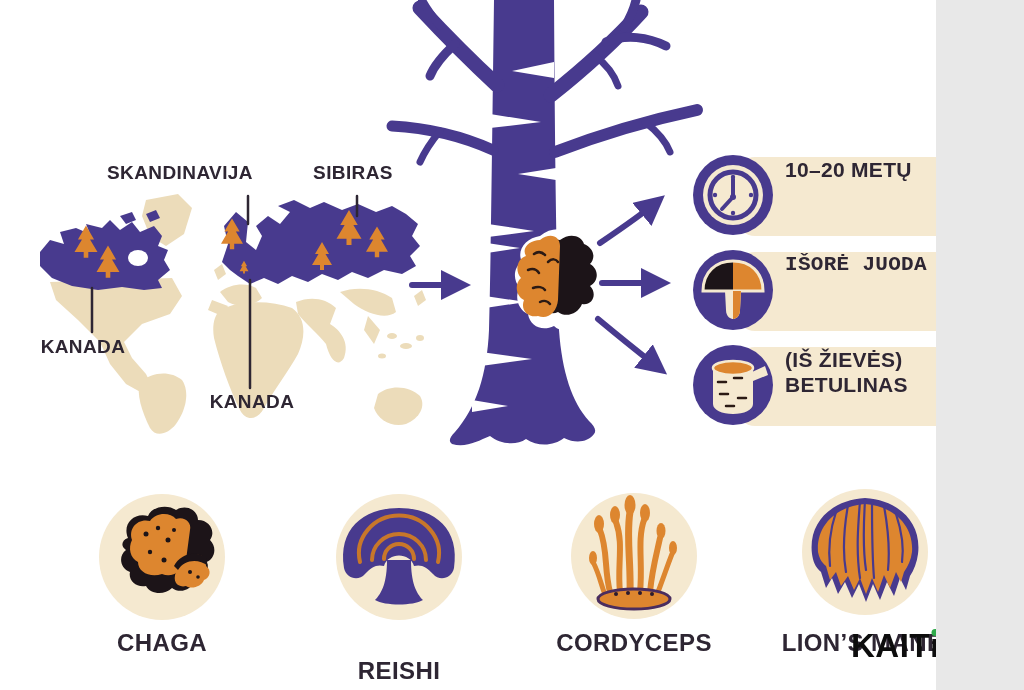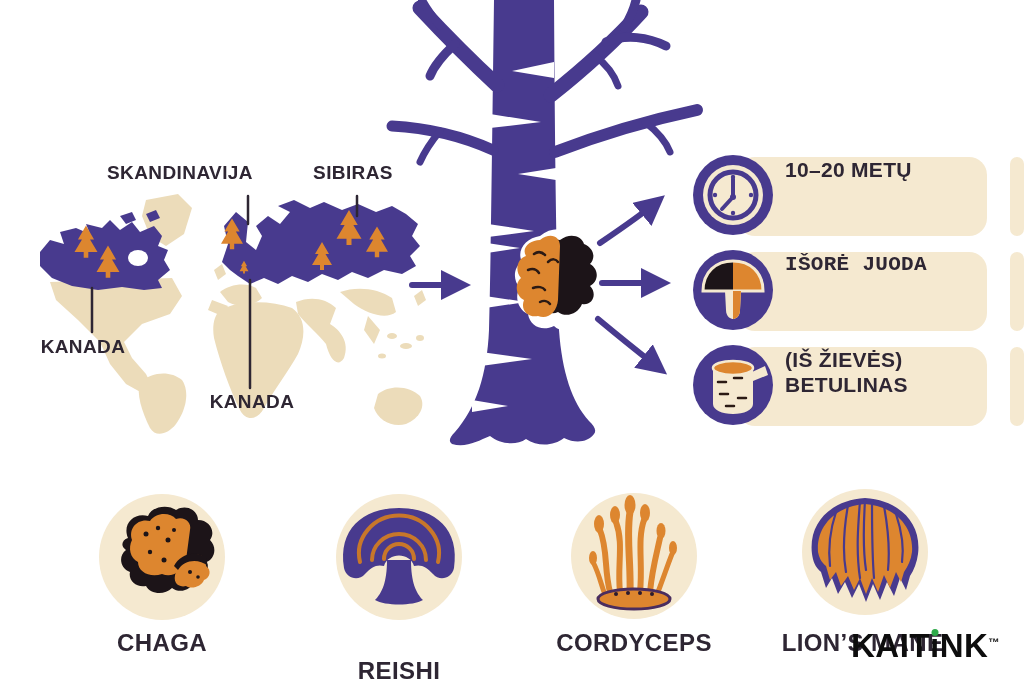--- a/index.html
+++ b/index.html
@@ -2,21 +2,21 @@
 <html style="--purple: #483a8e; --orange: #dd862f; --orange-text: #d9822b; --map-beige: #ecdcba; --cream: #f5e9d0; --dark-text: #2e2633; --black: #1c1418; --green: #2faa4a;"><head>
 <meta charset="utf-8">
 <style>
   :root{
     --purple:#483a8e; --orange:#dd862f; --orange-text:#d9822b;
     --map-beige:#ecdcba; --cream:#f5e9d0; --dark-text:#2e2633;
     --black:#1c1418; --green:#2faa4a;
   }
   html,body{margin:0;padding:0;background:#e8e8e8;}
   #canvas{
-    position:relative;width:1024px;height:690px;background:#ffffff;
+    position:relative;width:936px;height:690px;background:#ffffff;
     overflow:hidden;font-family:"Liberation Sans",sans-serif;
   }
   svg.art{position:absolute;left:0;top:0;width:1024px;height:690px;}
   
   .fP{fill:var(--purple)} .fO{fill:var(--orange)} .fB{fill:var(--map-beige)}
   .fC{fill:var(--cream)} .fK{fill:var(--black)} .fW{fill:#ffffff}
   .sP{stroke:var(--purple)} .sC{stroke:var(--cream)} .sD{stroke:#2e2633}
   .sK{stroke:#2b1a14} .sO{stroke:var(--orange)} .sOd{stroke:#c8772a}
   .noF{fill:none} .rc{stroke-linecap:round;stroke-linejoin:round}
   

